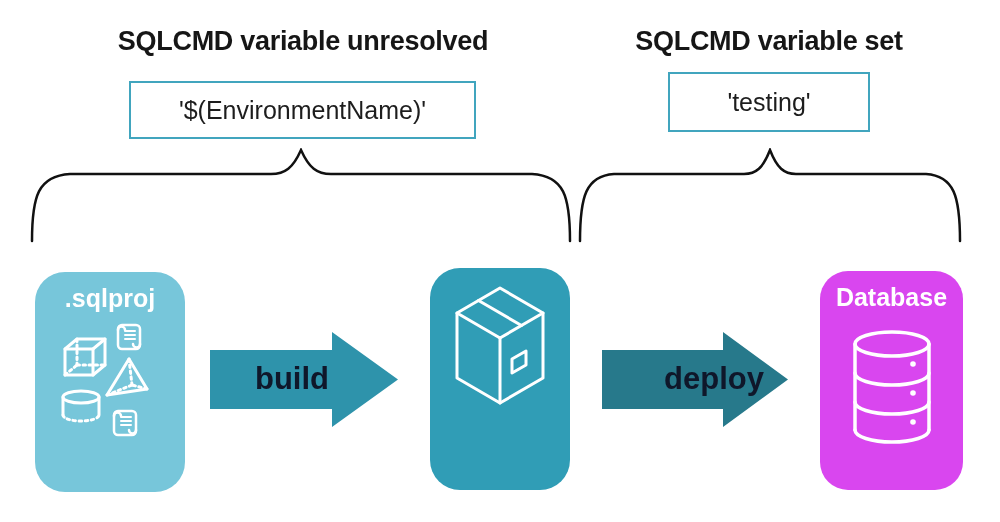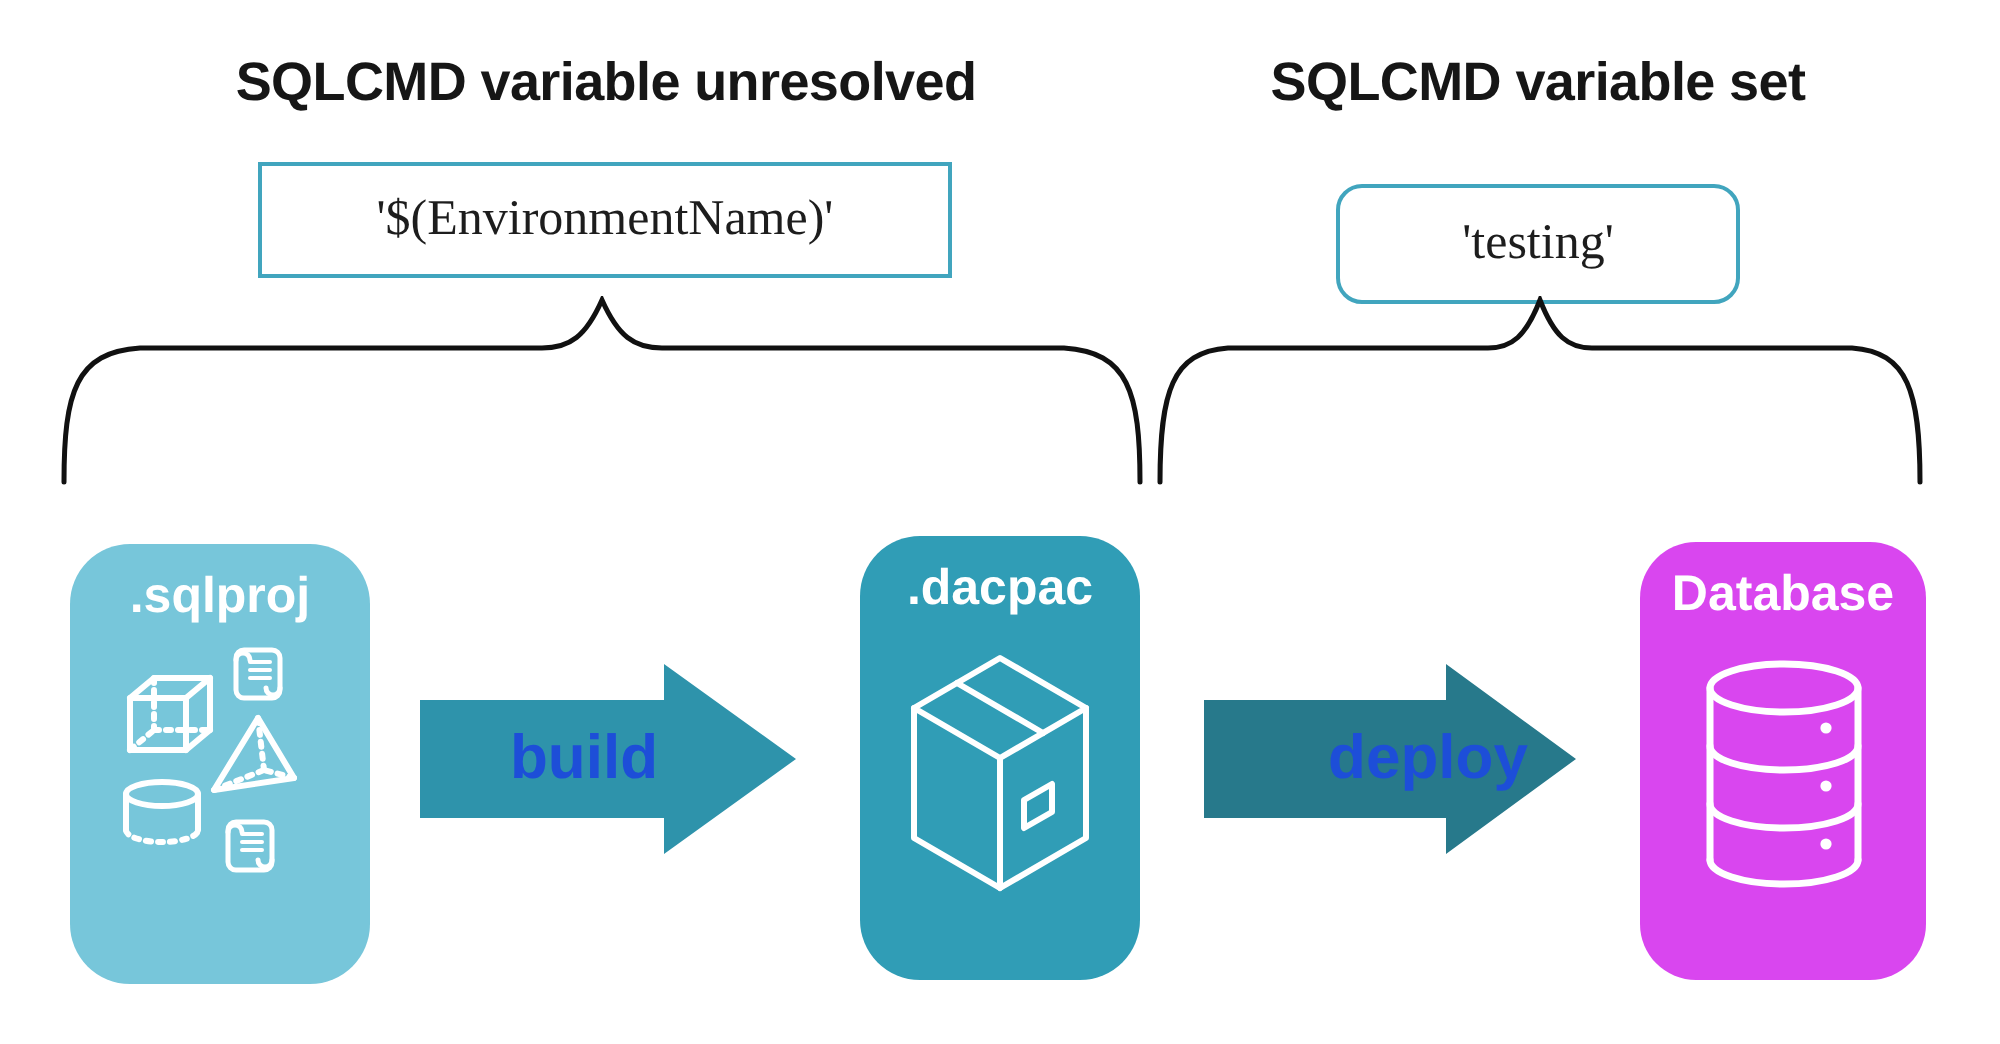--- a/index.html
+++ b/index.html
@@ -7,55 +7,55 @@
     position:relative;width:1000px;height:522px;background:#ffffff;overflow:hidden;
     font-family:"Liberation Sans",sans-serif;
   }
   .heading{
     position:absolute;top:26px;width:400px;text-align:center;
     font-size:27px;font-weight:700;color:#161616;letter-spacing:-0.3px;
   }
   .codebox{
     position:absolute;background:#ffffff;border:2px solid #41A5BE;
     display:flex;align-items:center;justify-content:center;
-    font-family:Liberation Serif, serif;
+    font-family:Liberation Sans, sans-serif;
     font-size:25px;color:#1d1d1d;white-space:nowrap;
   }
   .brace{position:absolute;}
   .brace path{fill:none;stroke:#111111;stroke-width:2.5;stroke-linecap:round;}
   .node{
     position:absolute;border-radius:30px;color:#ffffff;
     display:flex;flex-direction:column;align-items:center;
   }
   .node-label{
     margin-top:12px;font-size:25px;font-weight:700;color:#ffffff;text-align:center;
   }
   .node-icon{display:block;}
   .node-icon path,.node-icon ellipse,.node-icon line{
     fill:none;stroke:#ffffff;stroke-linejoin:round;stroke-linecap:round;
   }
   .dashed{stroke-dasharray:2.5 3.5;}
   .arrow{position:absolute;}
   .arrow-label{
     position:absolute;width:160px;height:58px;display:flex;align-items:center;justify-content:center;
-    font-size:31px;font-weight:700;color:#1d4ed8;
+    font-size:31px;font-weight:700;color:#0f172a;
   }
 </style>
 </head>
 <body>
 
 <div id="stage">
 
   <div class="heading" style="left:103px;">SQLCMD variable unresolved</div>
   <div class="heading" style="left:569px;">SQLCMD variable set</div>
 
   <div class="codebox" style="left: 129px; top: 81px; width: 343px; height: 54px; border-color: rgb(65, 165, 190);">
     <span>'$(EnvironmentName)'</span>
   </div>
-  <div class="codebox" style="left: 668px; top: 92px; width: 198px; height: 56px; border-color: rgb(65, 165, 190); border-radius: 13px;">
+  <div class="codebox" style="left: 668px; top: 72px; width: 198px; height: 56px; border-color: rgb(65, 165, 190);">
     <span>'testing'</span>
   </div>
 
   <svg class="brace" style="left:30px;top:148px;" width="542" height="95" viewBox="0 0 542 95">
     <path d="M2,93 C2,48 8,28 40,26 L241,26 C255,26 263,20 271,2
              C279,20 287,26 301,26 L502,26 C534,28 540,48 540,93" style="stroke: rgb(17, 17, 17);"></path>
   </svg>
   <svg class="brace" style="left:578px;top:148px;" width="384" height="95" viewBox="0 0 384 95">
     <path d="M2,93 C2,48 8,28 36,26 L166,26 C178,26 185,20 192,2
              C199,20 206,26 218,26 L348,26 C376,28 382,48 382,93" style="stroke: rgb(17, 17, 17);"></path>
@@ -108,21 +108,20 @@
       </g>
     </svg>
   </div>
 
   <svg class="arrow" style="left:210px;top:332px;" width="188" height="95" viewBox="0 0 188 95">
     <polygon points="0,18 122,18 122,0 188,47.5 122,95 122,77 0,77" style="fill: rgb(46, 147, 171);"></polygon>
   </svg>
   <div class="arrow-label" style="left:212px;top:350px;">build</div>
 
   <div class="node" style="left: 430px; top: 268px; width: 140px; height: 222px; background-color: rgb(48, 157, 182);">
-    <div class="node-label">.dacpac</div>
     <svg class="node-icon" style="margin-top:14px;" width="100" height="130" viewBox="0 0 100 130">
       <g stroke-width="3">
         <path d="M50,6 L93,31 L50,56 L7,31 Z"></path>
         <path d="M7,31 V96 L50,121 V56"></path>
         <path d="M93,31 V96 L50,121"></path>
         <path d="M28.5,18.5 L71.5,43.5"></path>
         <path d="M62,77 L76,69 V83 L62,91 Z"></path>
       </g>
     </svg>
   </div>

